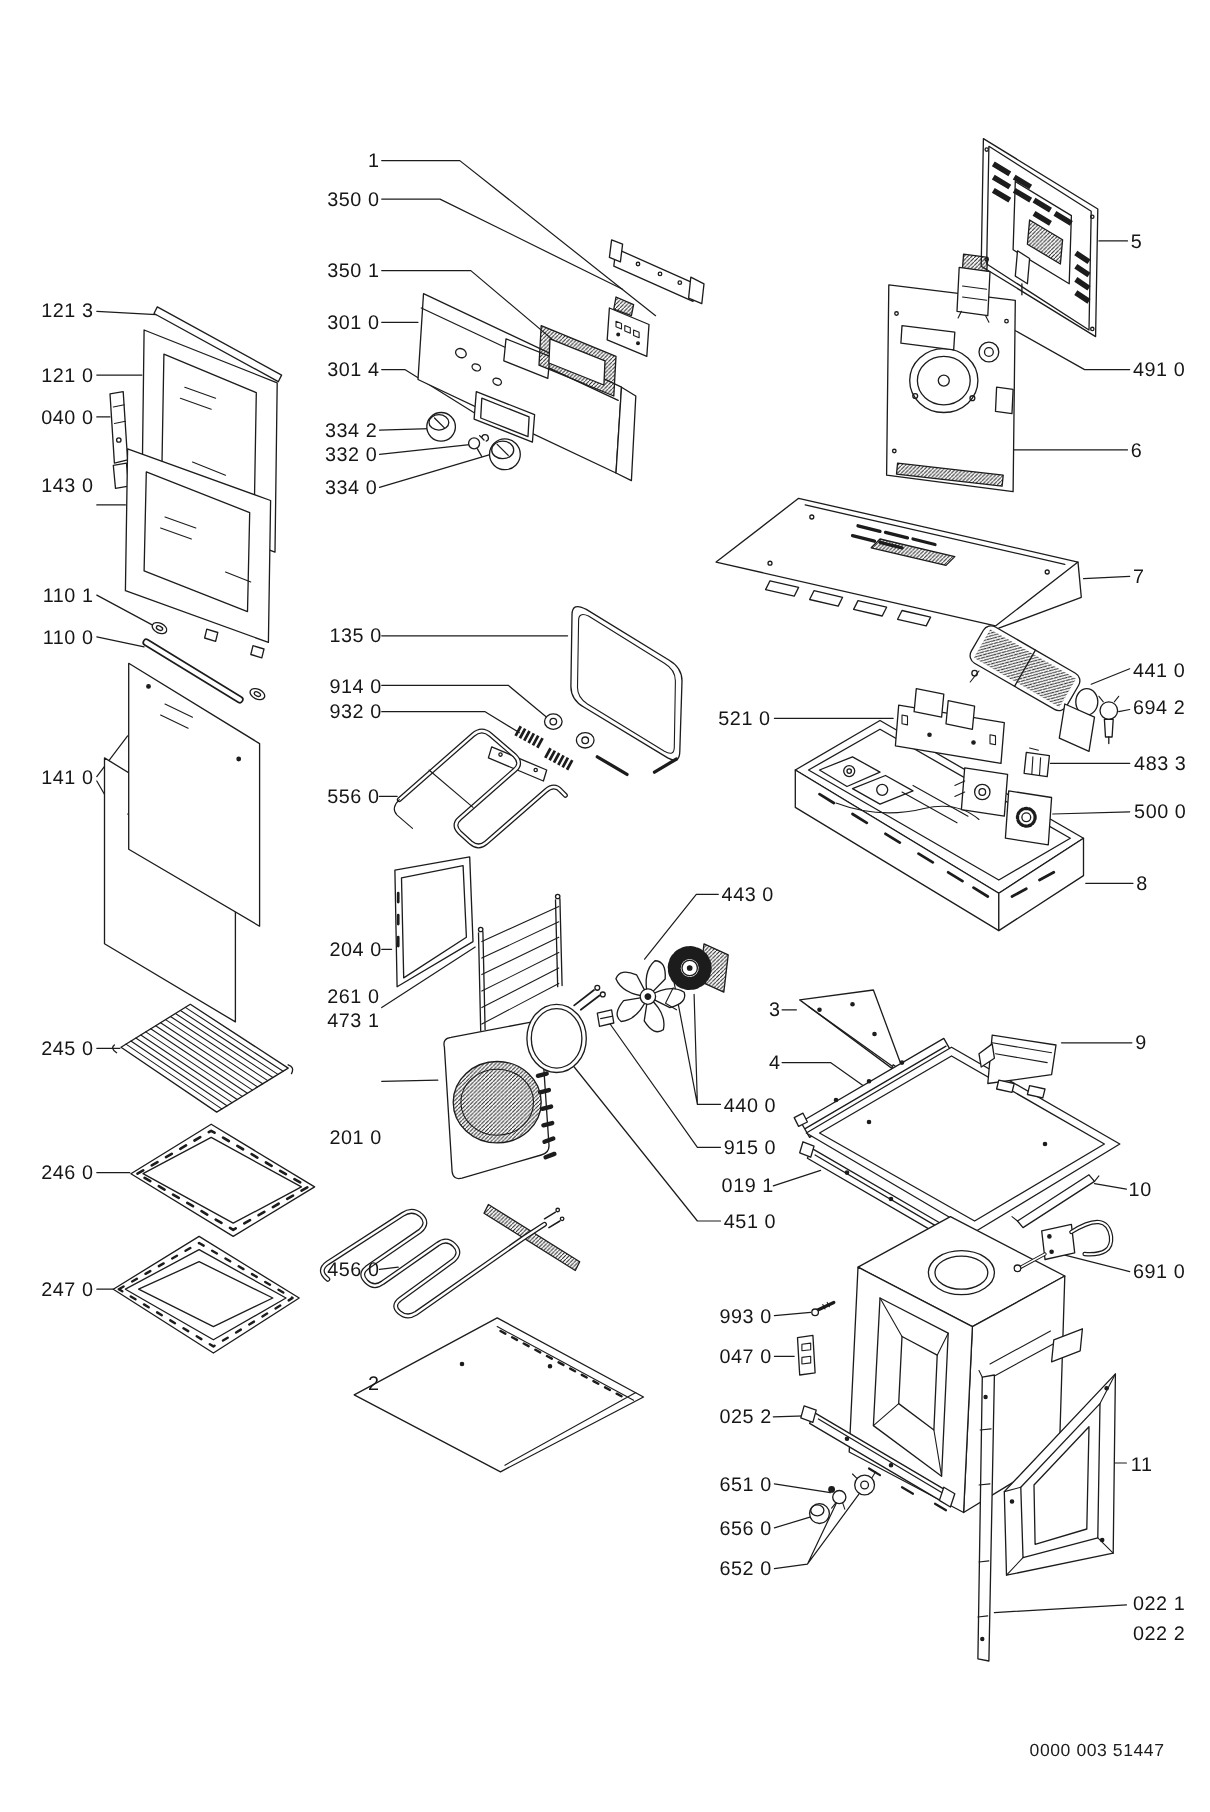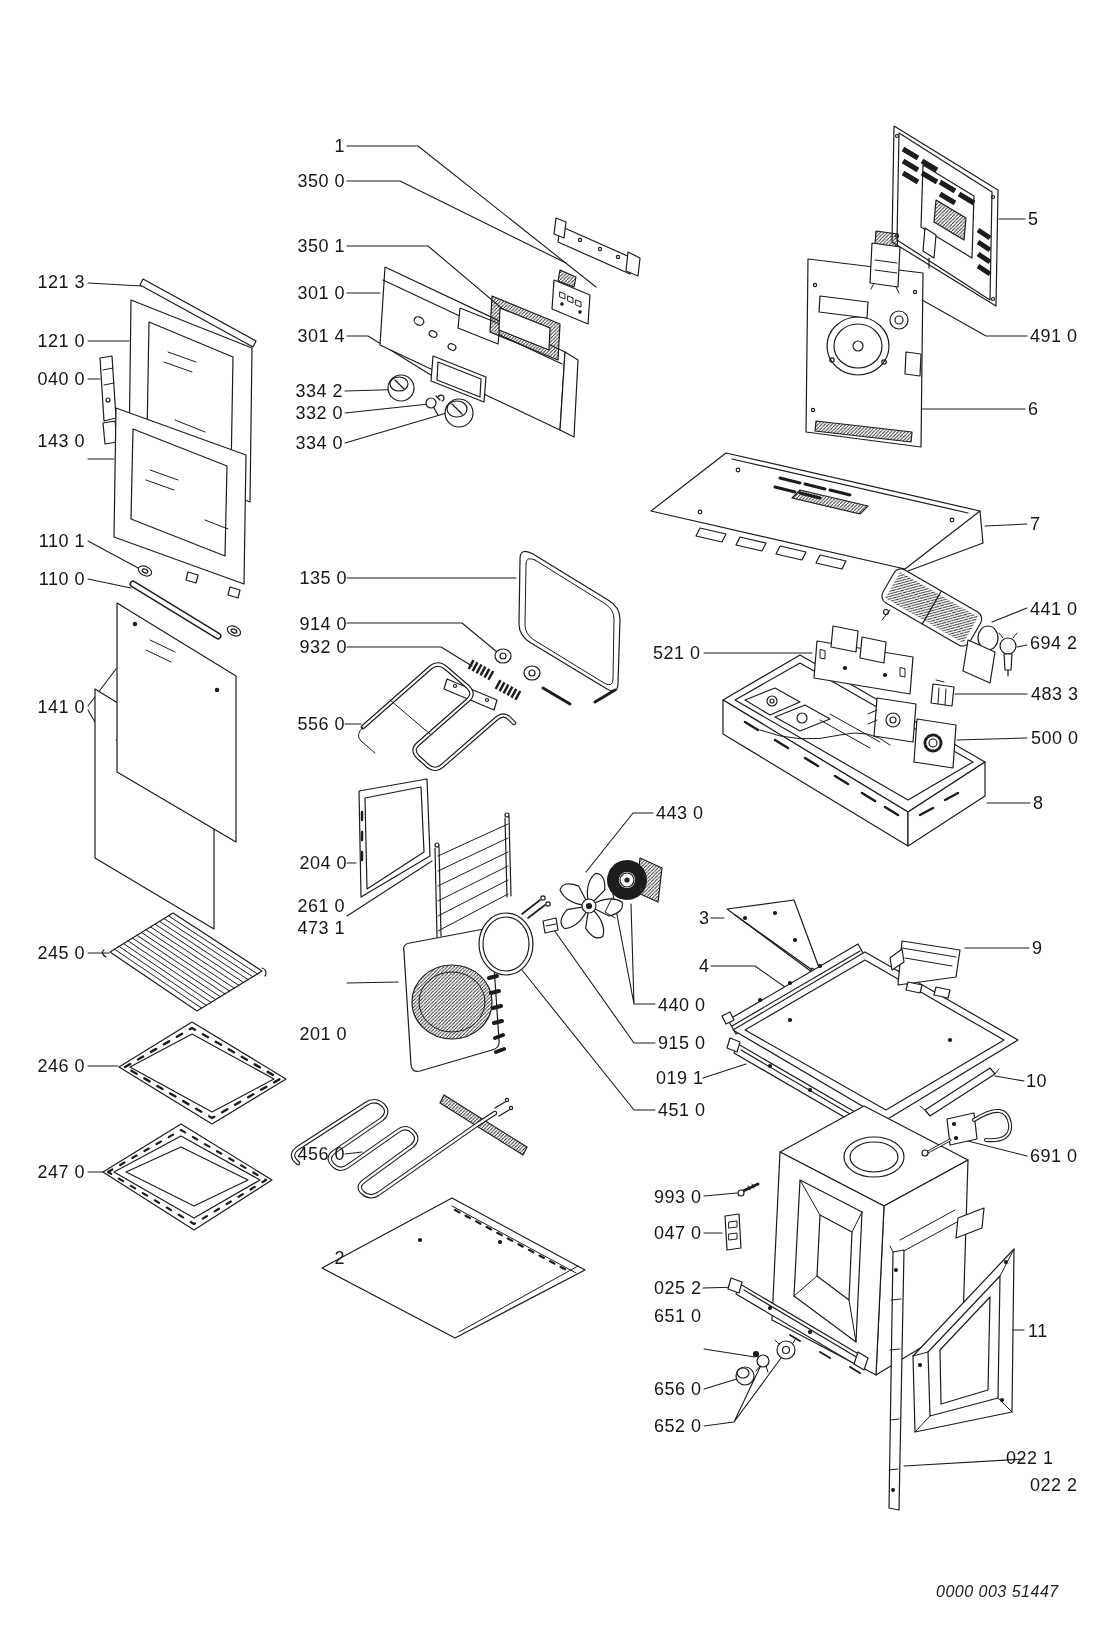--- a/index.html
+++ b/index.html
@@ -4,21 +4,21 @@
 <style>
   html,body{margin:0;padding:0;background:#fff;}
   .page{position:relative;width:1100px;height:1647px;background:#ffffff;
         font-family:"Liberation Sans",sans-serif;overflow:hidden;}
   .art{position:absolute;left:0;top:0;}
   .lbl{position:absolute;font-size:18px;line-height:20px;color:#161616;
        white-space:nowrap;letter-spacing:.5px;}
   .lbl.r{width:75px;text-align:right;}
   .lbl.l{text-align:left;}
   .footer-code{position:absolute;left:936px;top:1583px;font-size:16px;
-       color:#1d1d1d;letter-spacing:.5px;font-style:italic;}
+       color:#1d1d1d;letter-spacing:.5px;}
 </style>
 </head>
 <body>
 
 <div class="page">
 
 <svg class="art" width="1100" height="1647" viewBox="0 0 1100 1647" fill="none" stroke="#1c1c1c" stroke-width="1.2" stroke-linejoin="round" stroke-linecap="round">
   <defs>
     <pattern id="hd" width="3.5" height="3.5" patternUnits="userSpaceOnUse">
       <path d="M0,3.5 L3.5,0" stroke="#1c1c1c" stroke-width="0.9"></path>
@@ -570,21 +570,21 @@
   <div class="lbl l" style="left:1032px;top:938px">9</div>
   <div class="lbl l" style="left:658px;top:995px">440 0</div>
   <div class="lbl l" style="left:658px;top:1033px">915 0</div>
   <div class="lbl l" style="left:656px;top:1068px">019 1</div>
   <div class="lbl l" style="left:658px;top:1100px">451 0</div>
   <div class="lbl l" style="left:1026px;top:1071px">10</div>
   <div class="lbl l" style="left:1030px;top:1146px">691 0</div>
   <div class="lbl l" style="left:654px;top:1187px">993 0</div>
   <div class="lbl l" style="left:654px;top:1223px">047 0</div>
   <div class="lbl l" style="left:654px;top:1278px">025 2</div>
-  <div class="lbl l" style="left:654px;top:1306px">651 0</div>
+  <div class="lbl l" style="left:654px;top:1339px">651 0</div>
   <div class="lbl l" style="left:654px;top:1379px">656 0</div>
   <div class="lbl l" style="left:654px;top:1416px">652 0</div>
   <div class="lbl l" style="left:1028px;top:1321px">11</div>
-  <div class="lbl l" style="left:1006px;top:1448px">022 1</div>
+  <div class="lbl l" style="left:1030px;top:1448px">022 1</div>
   <div class="lbl l" style="left:1030px;top:1475px">022 2</div>
 
   <div class="footer-code">0000 003 51447</div>
 </div>
 
 </body></html>

